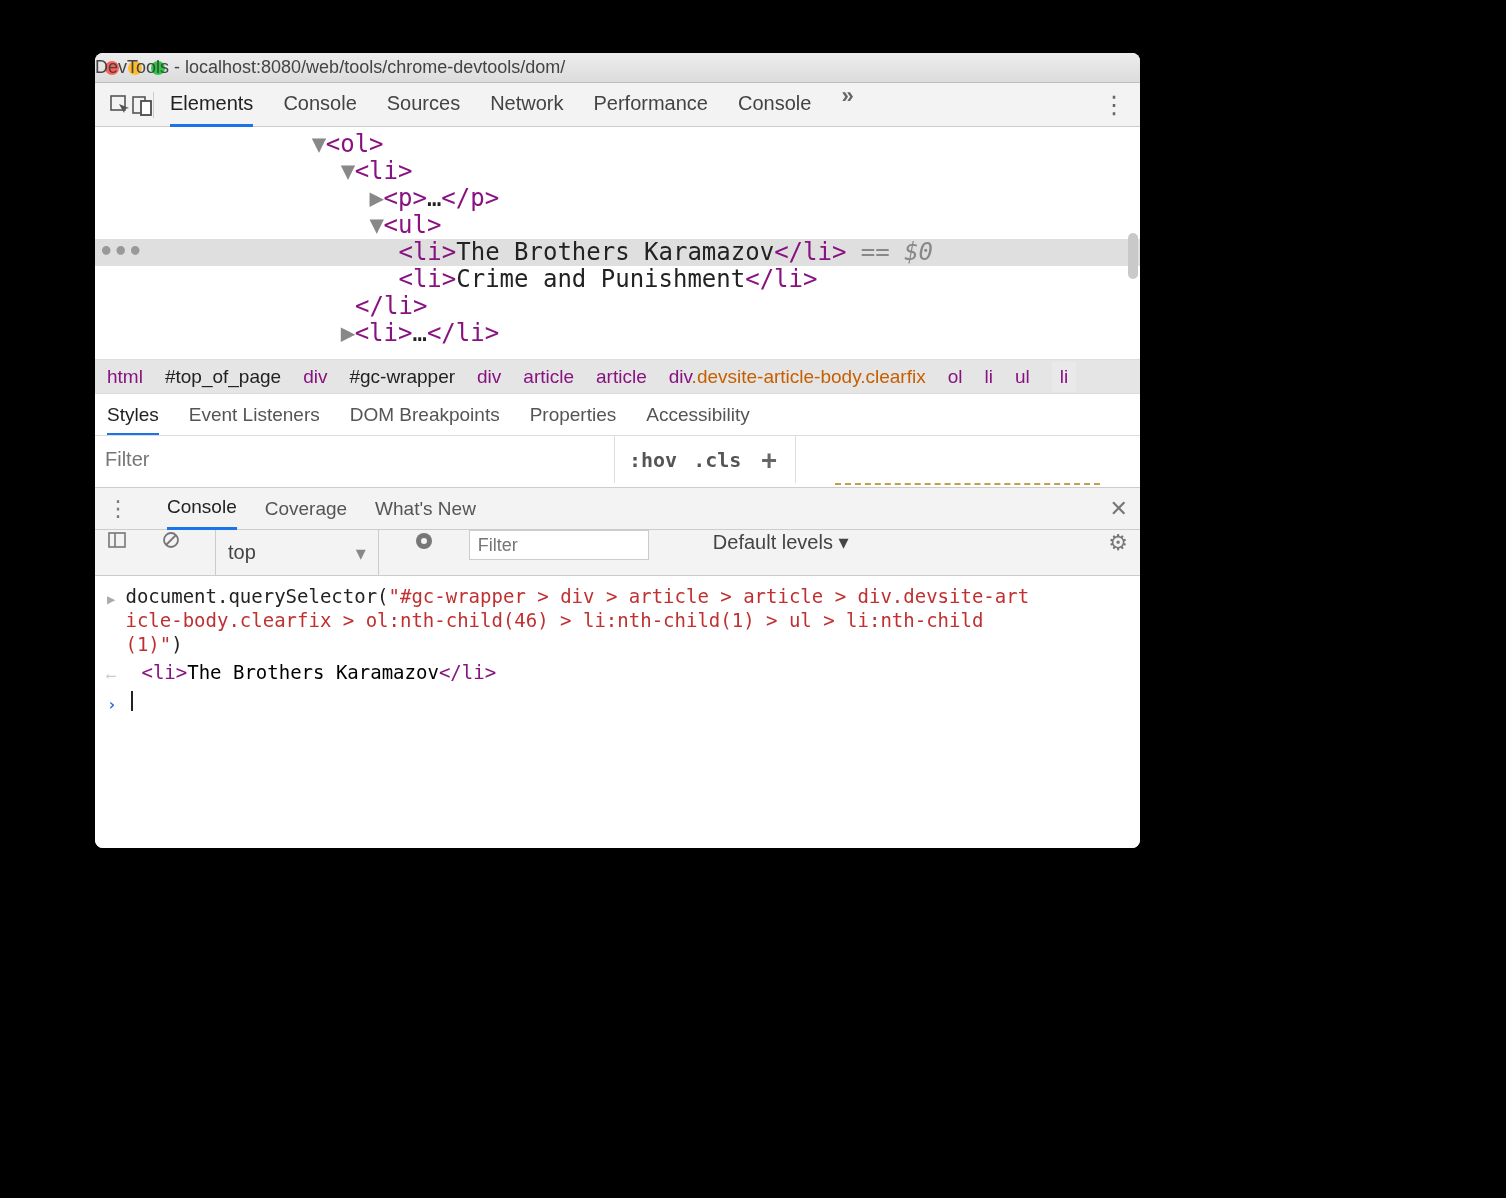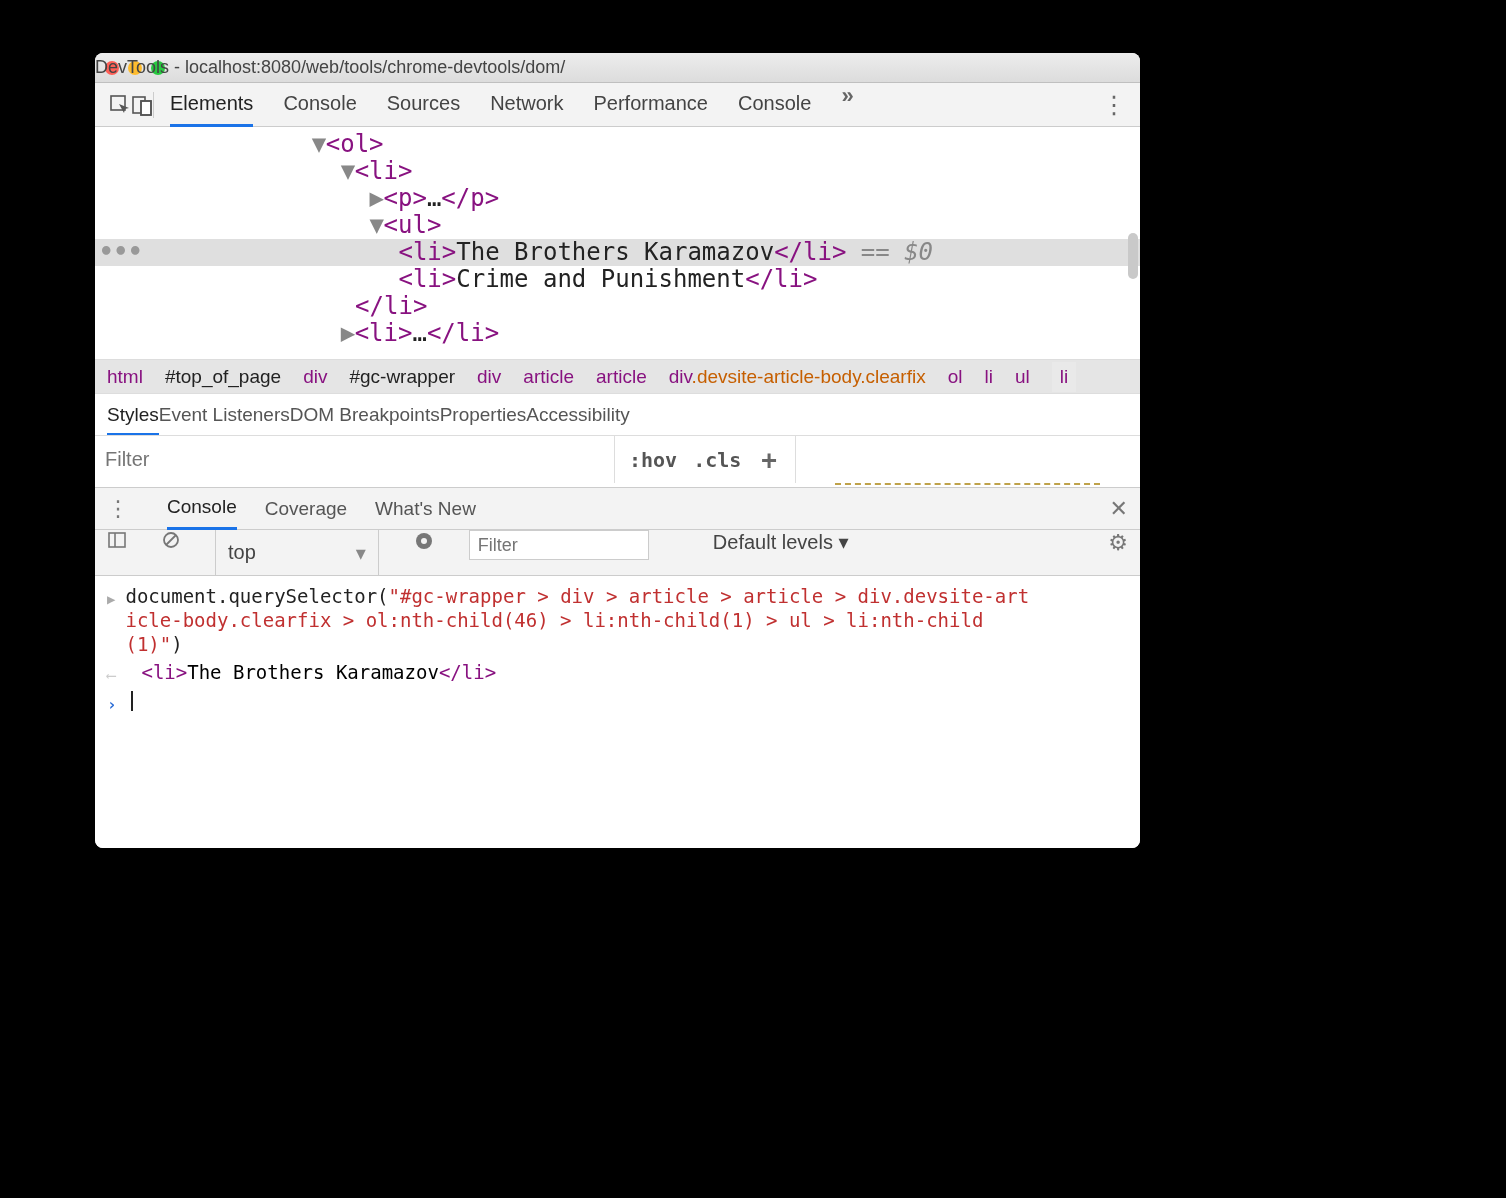--- a/index.html
+++ b/index.html
@@ -78,21 +78,21 @@
     padding: 0 12px;
     font-size:19px;
   }
   .crumb { color:#881280;}
   .crumb.id { color:#222;}
   .crumb .cls { color:#c65f00;}
   .crumb.last { background:#e9e9e9; padding:4px 8px;}
   .subtabs {
     border-top:1px solid #ddd;
     height: 42px;
-    display:flex; align-items:center; 
+    display:flex; align-items:center; gap:30px;
     padding: 0 12px;
     font-size:19px;
     color:#555;
   }
   .subtab.active { color:#222; border-bottom:3px solid #1a73e8; padding-bottom:7px; padding-top:10px;}
   .stylesbar {
     border-top:1px solid #ddd;
     height: 48px;
     display:flex; align-items:center;
     background:#fff;

